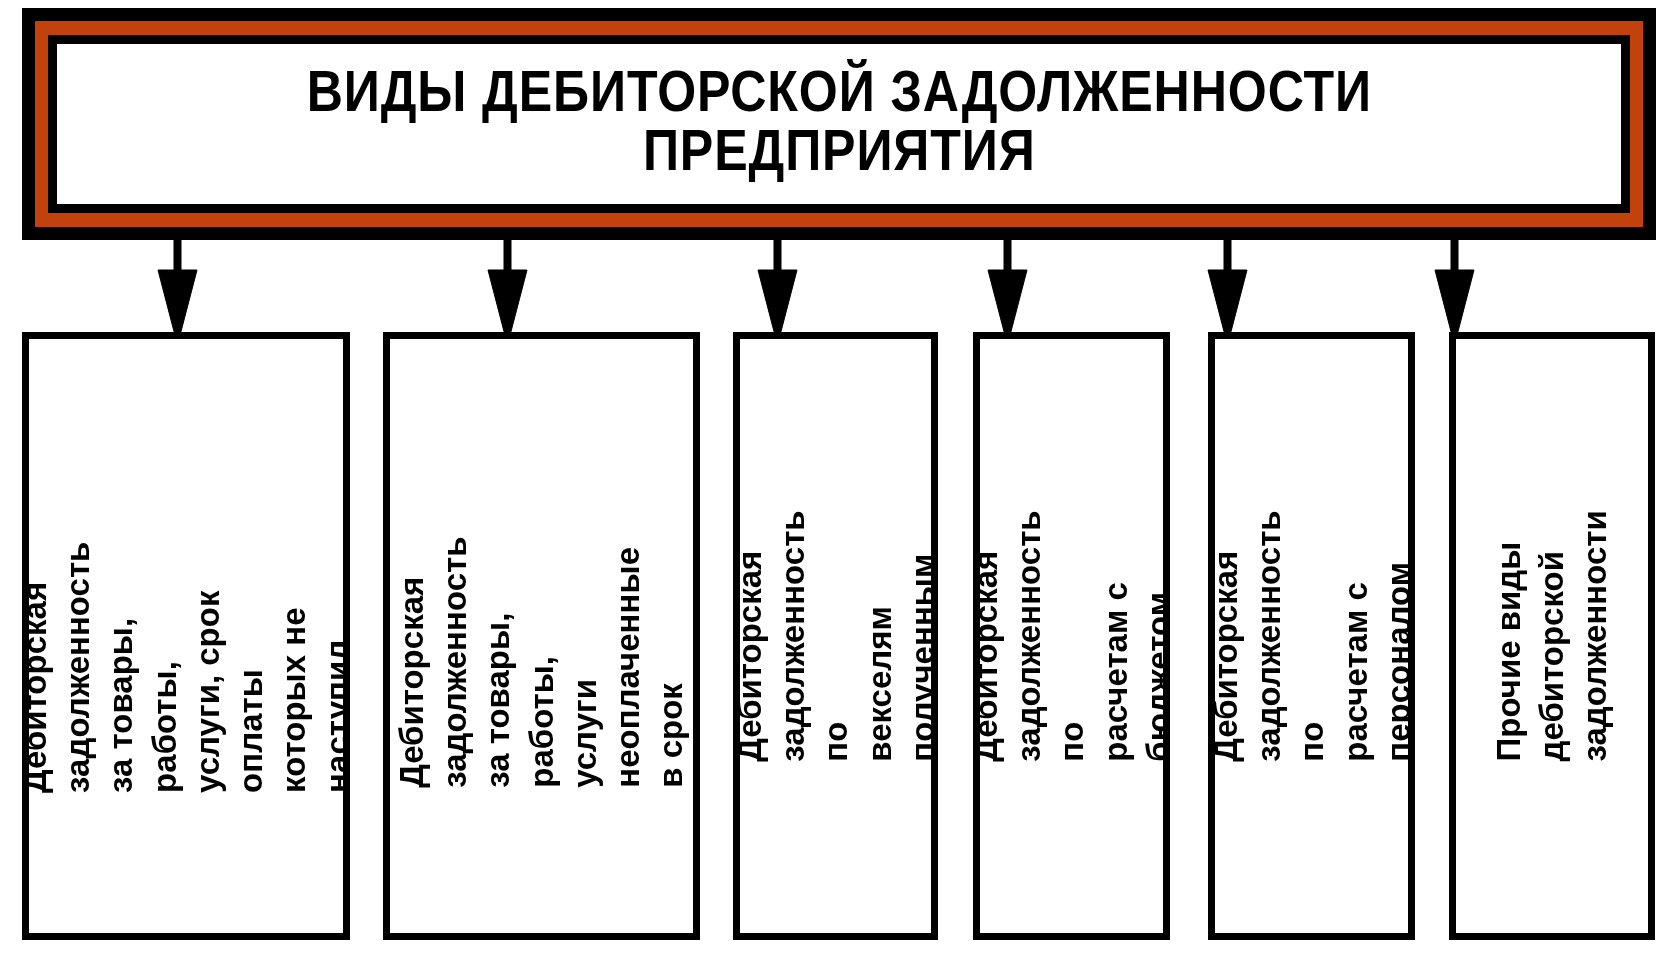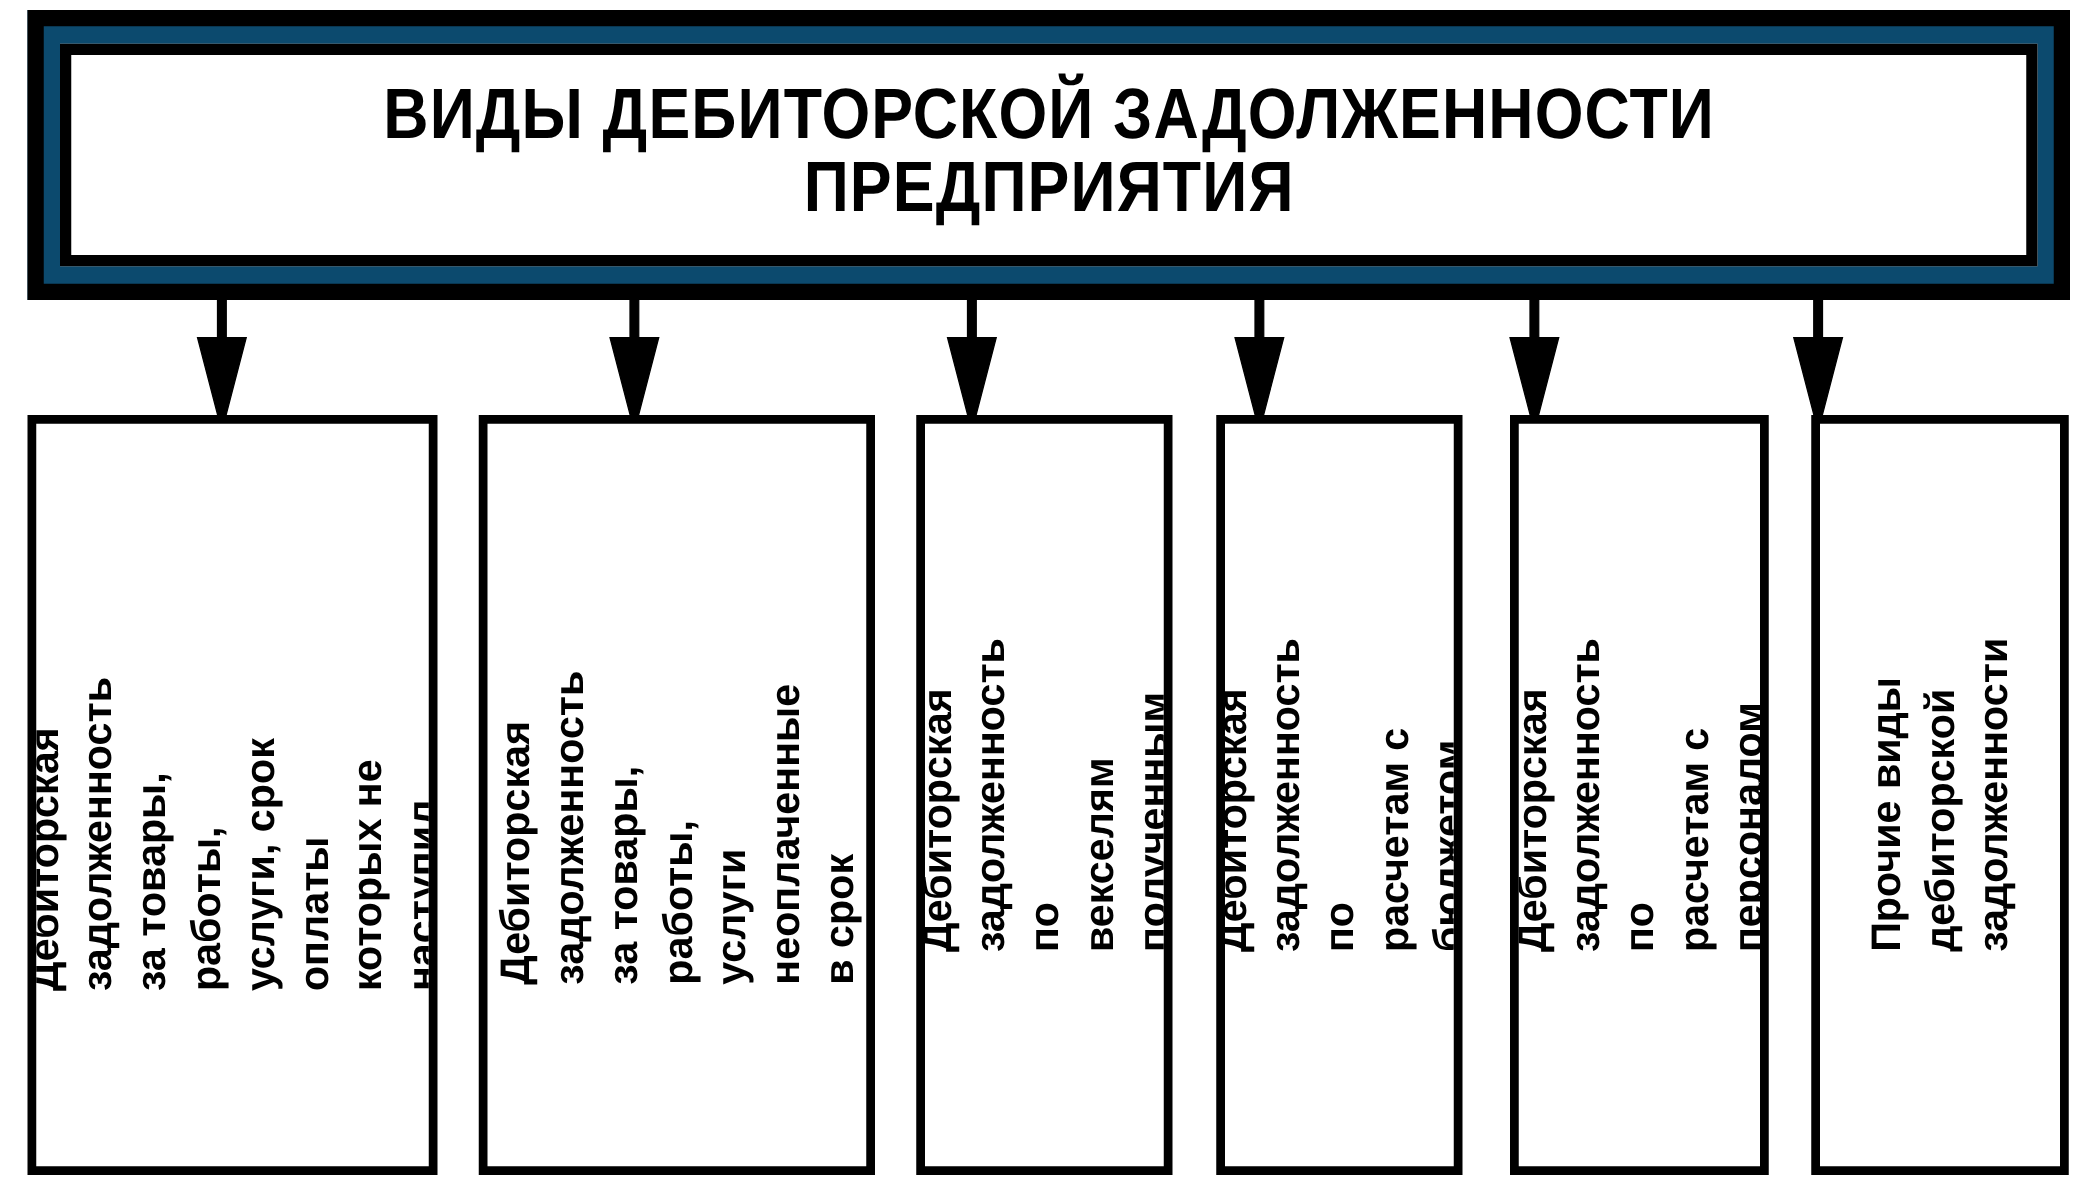--- a/index.html
+++ b/index.html
@@ -18,21 +18,21 @@
 
   
   #title-banner {
     position: absolute;
     left: 22px;
     top: 8px;
     width: 1634px;
     height: 232px;
     box-sizing: border-box;
     border: 13px solid #000000;
-    background: #0c4a6e;
+    background: #c2410c;
   }
   #title-inner {
     position: absolute;
     left: 13px;
     top: 14px;
     right: 13px;
     bottom: 14px;
     box-sizing: border-box;
     border: 9px solid #000000;
     background: #ffffff;

